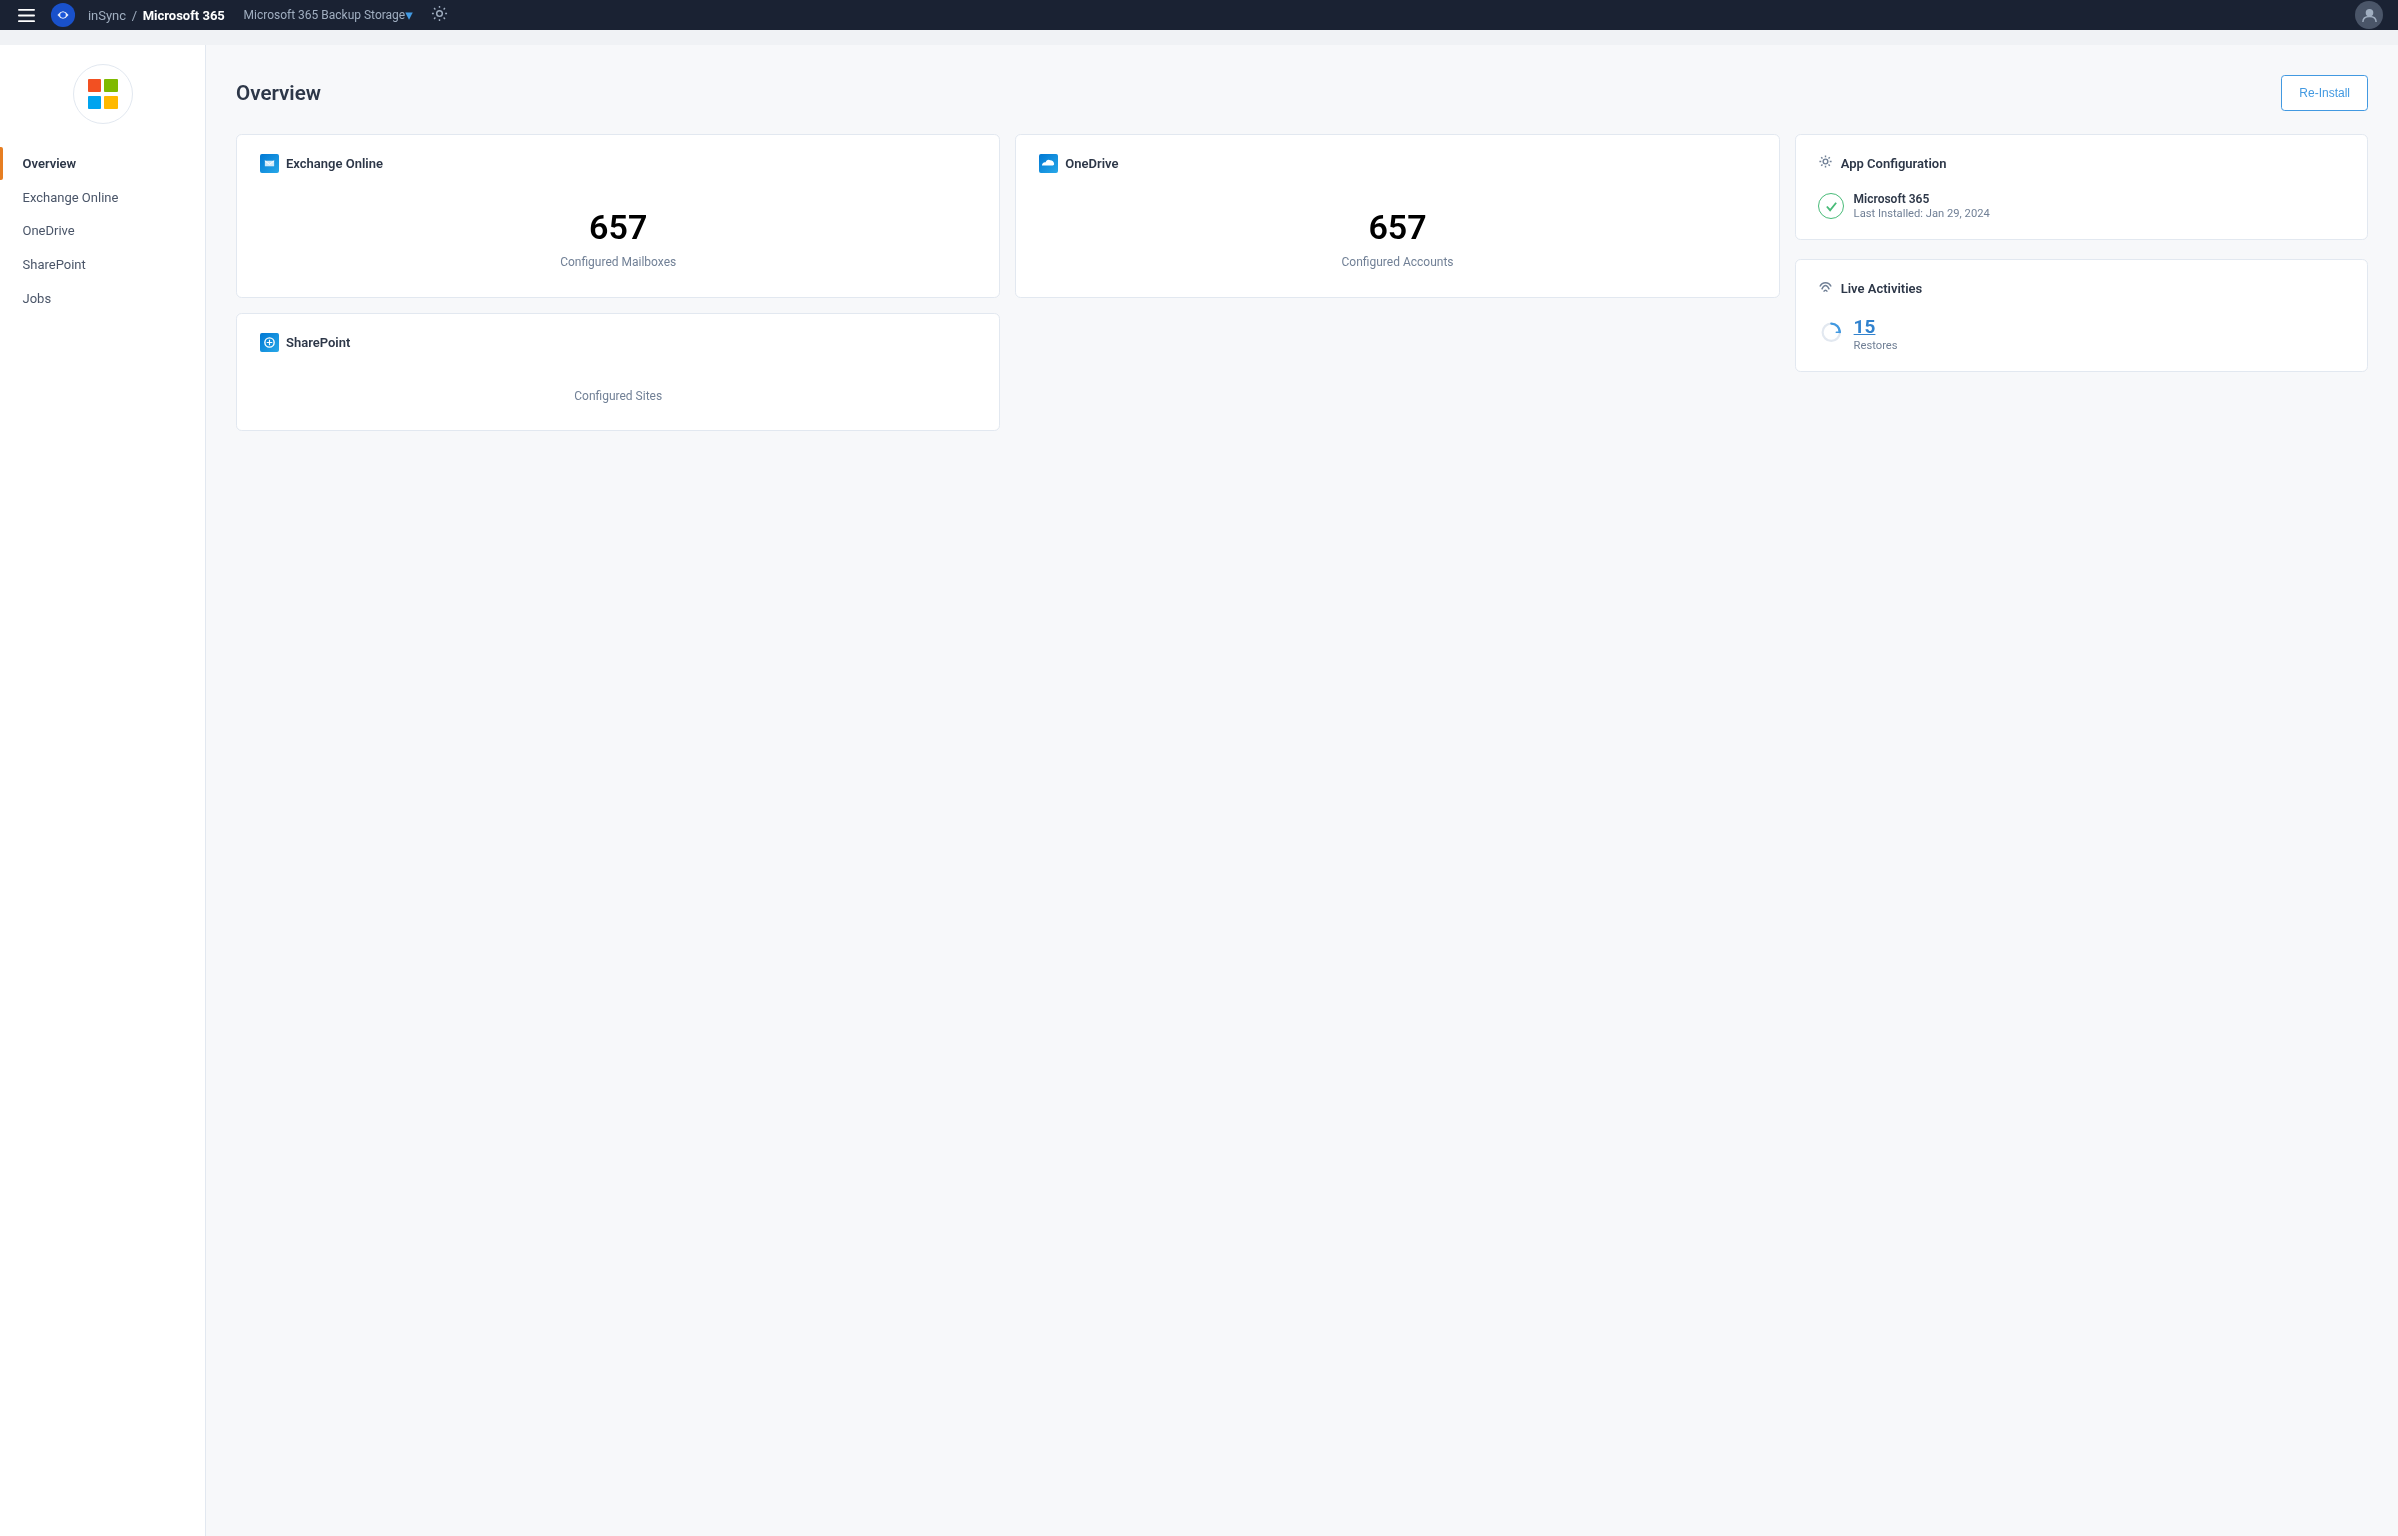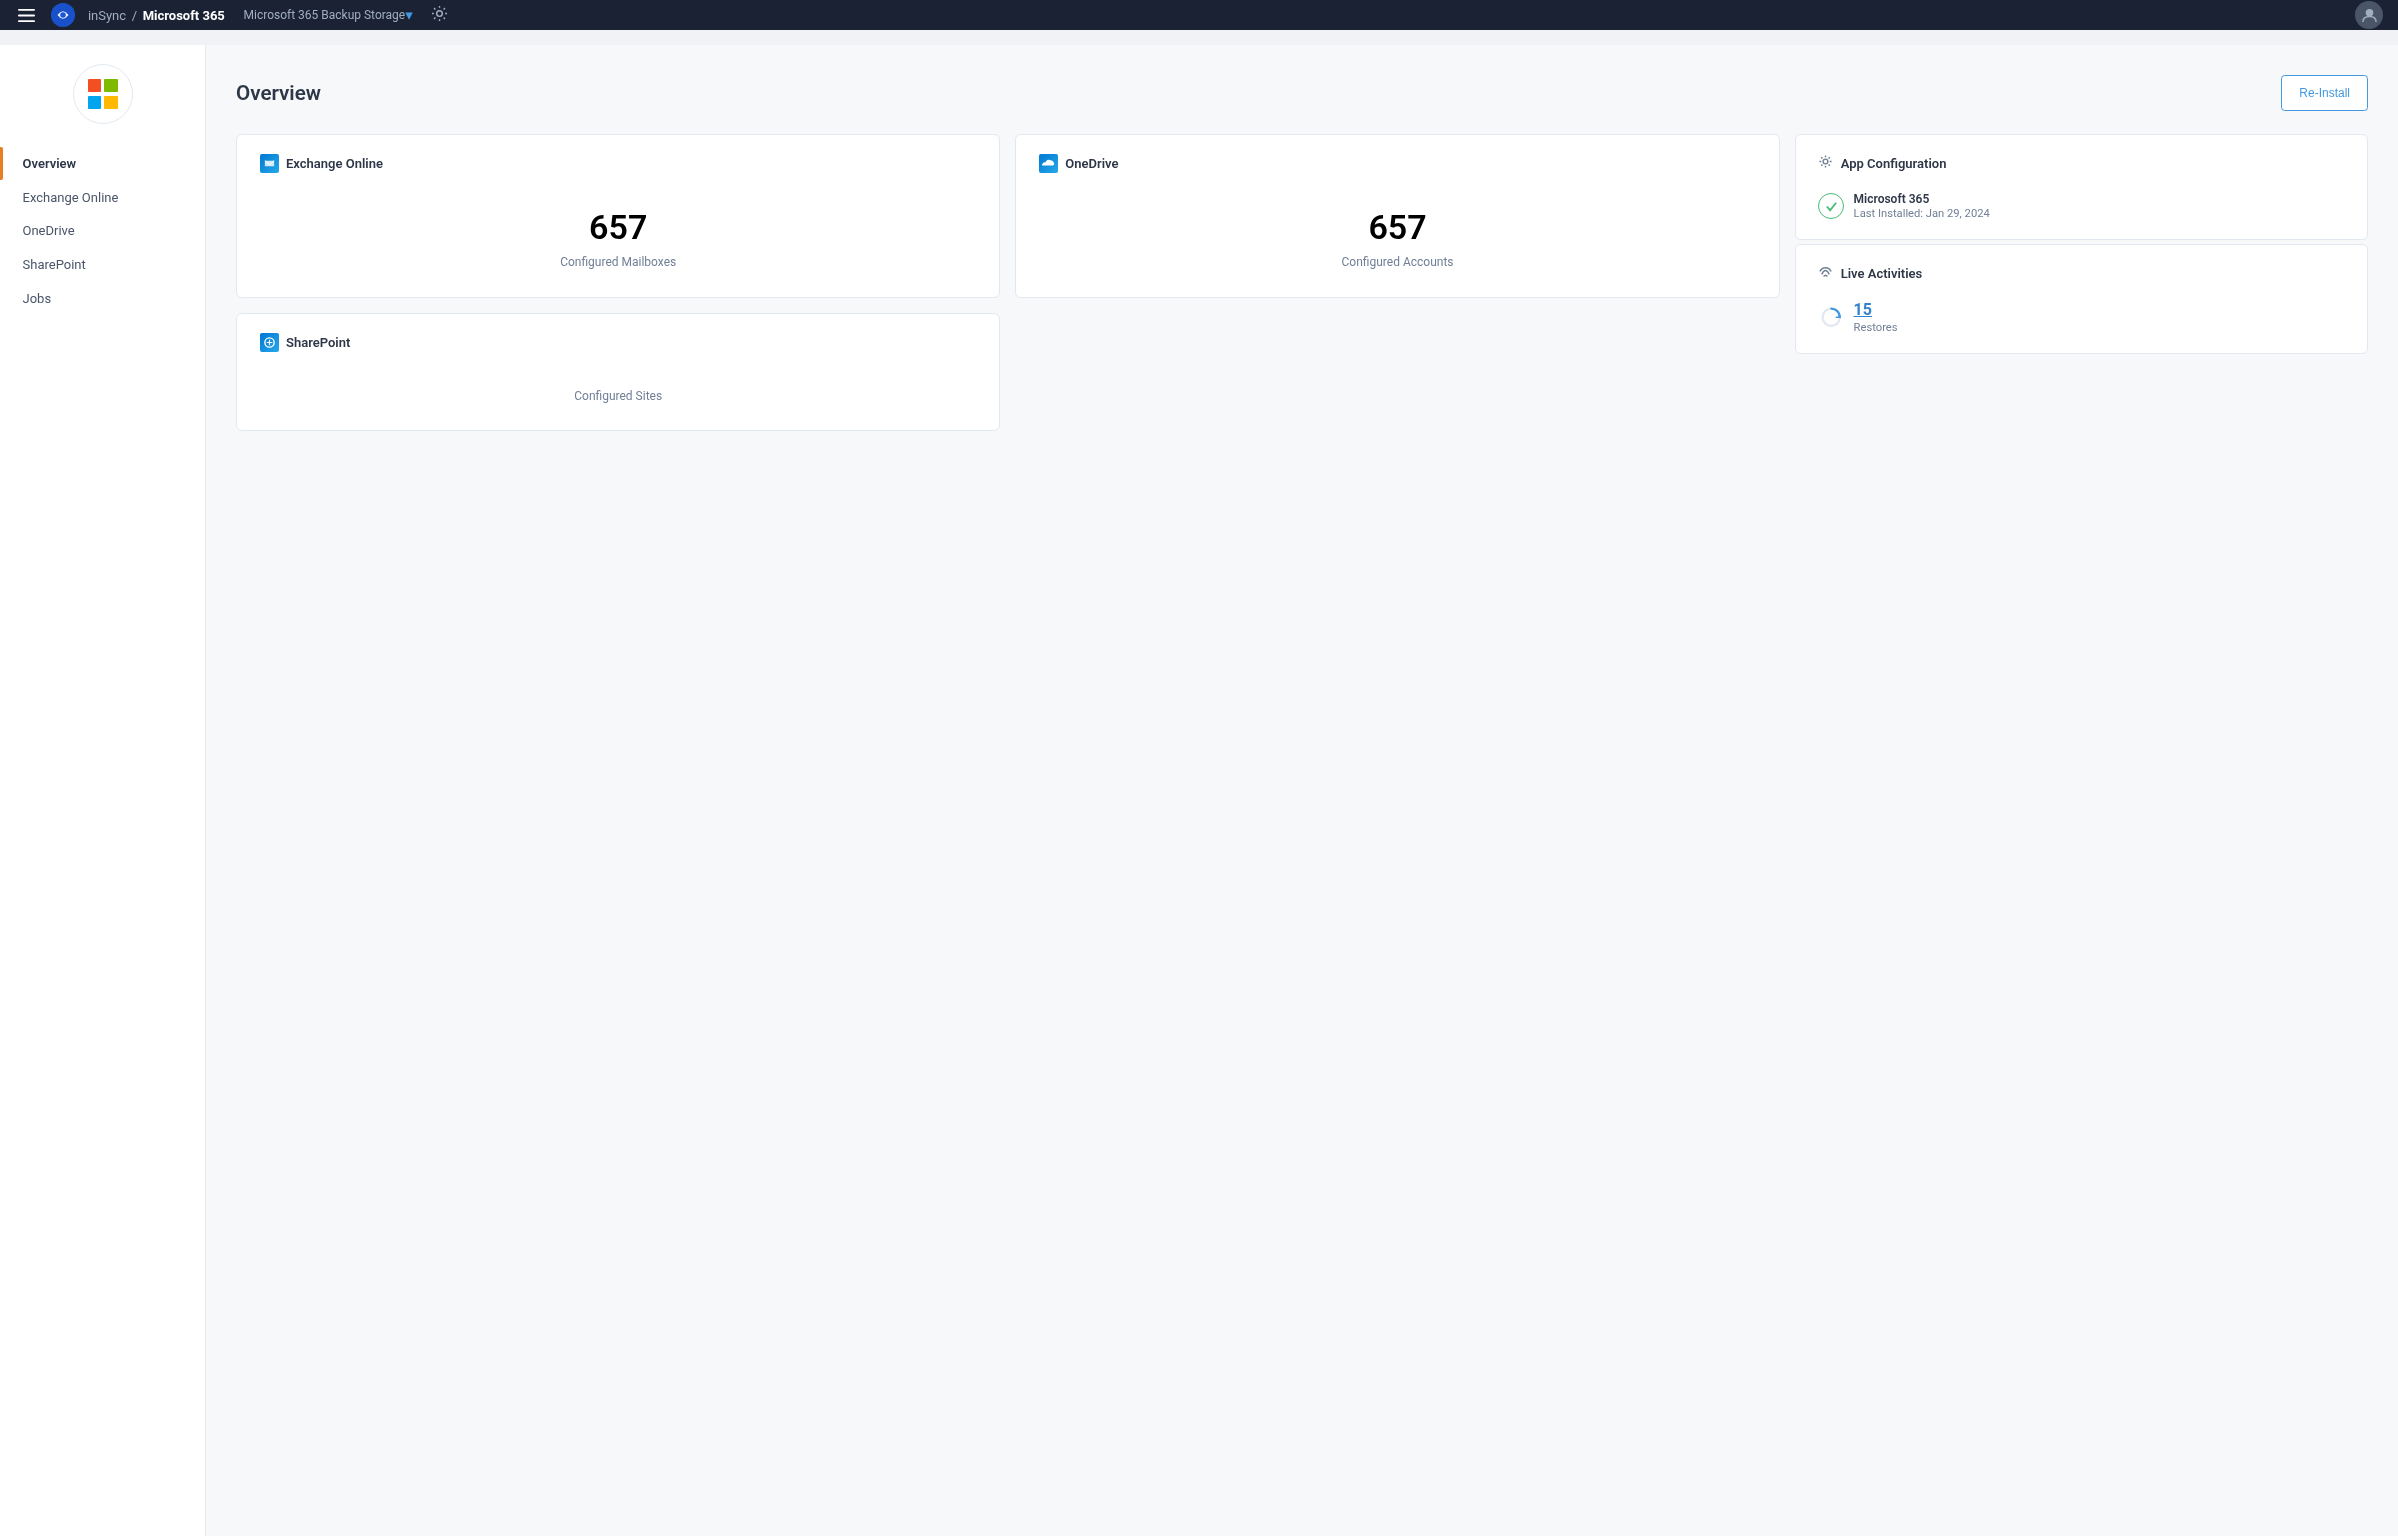--- a/index.html
+++ b/index.html
@@ -243,21 +243,21 @@
 
     .center-cards {
       display: flex;
       flex-direction: column;
       gap: 15px;
     }
 
     .right-cards {
       display: flex;
       flex-direction: column;
-      gap: 4px;
+      gap: 19px;
     }
 
     .card {
       background: #fff;
       border: 0.9px solid #e2e8f0;
       border-radius: 5.6px;
       padding: 19px 22.5px;
     }
 
     .card-header {
@@ -342,21 +342,21 @@
       flex-shrink: 0;
       margin-top: 1.9px;
     }
 
     .restore-spin-icon svg {
       width: 22.5px;
       height: 22.5px;
     }
 
     .live-activities-text .live-count {
-      font-size: 16px;
+      font-size: 19px;
       font-weight: 700;
       color: #3182ce;
       line-height: 1;
       text-decoration: underline;
     }
 
     .live-activities-text .live-label {
       font-size: 11.2px;
       color: #718096;
       margin-top: 2.8px;

